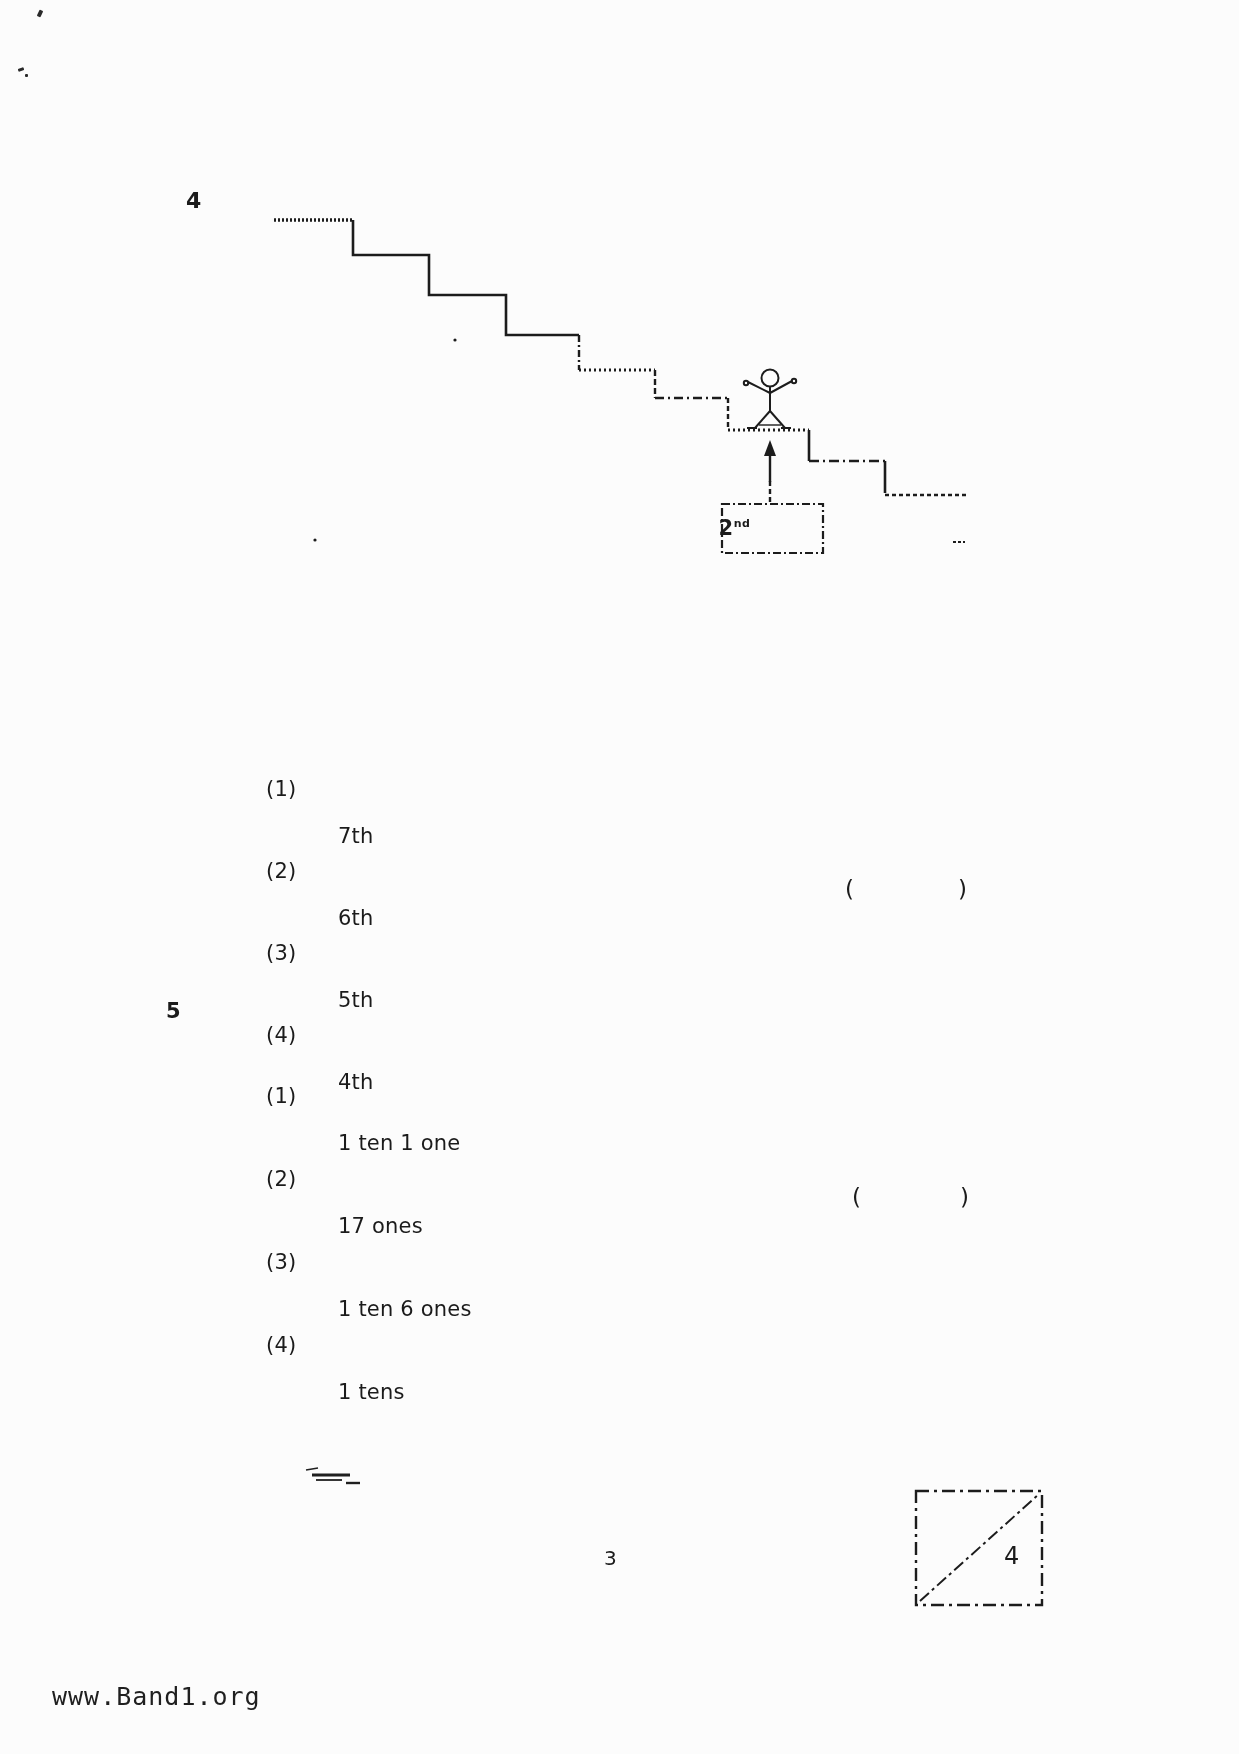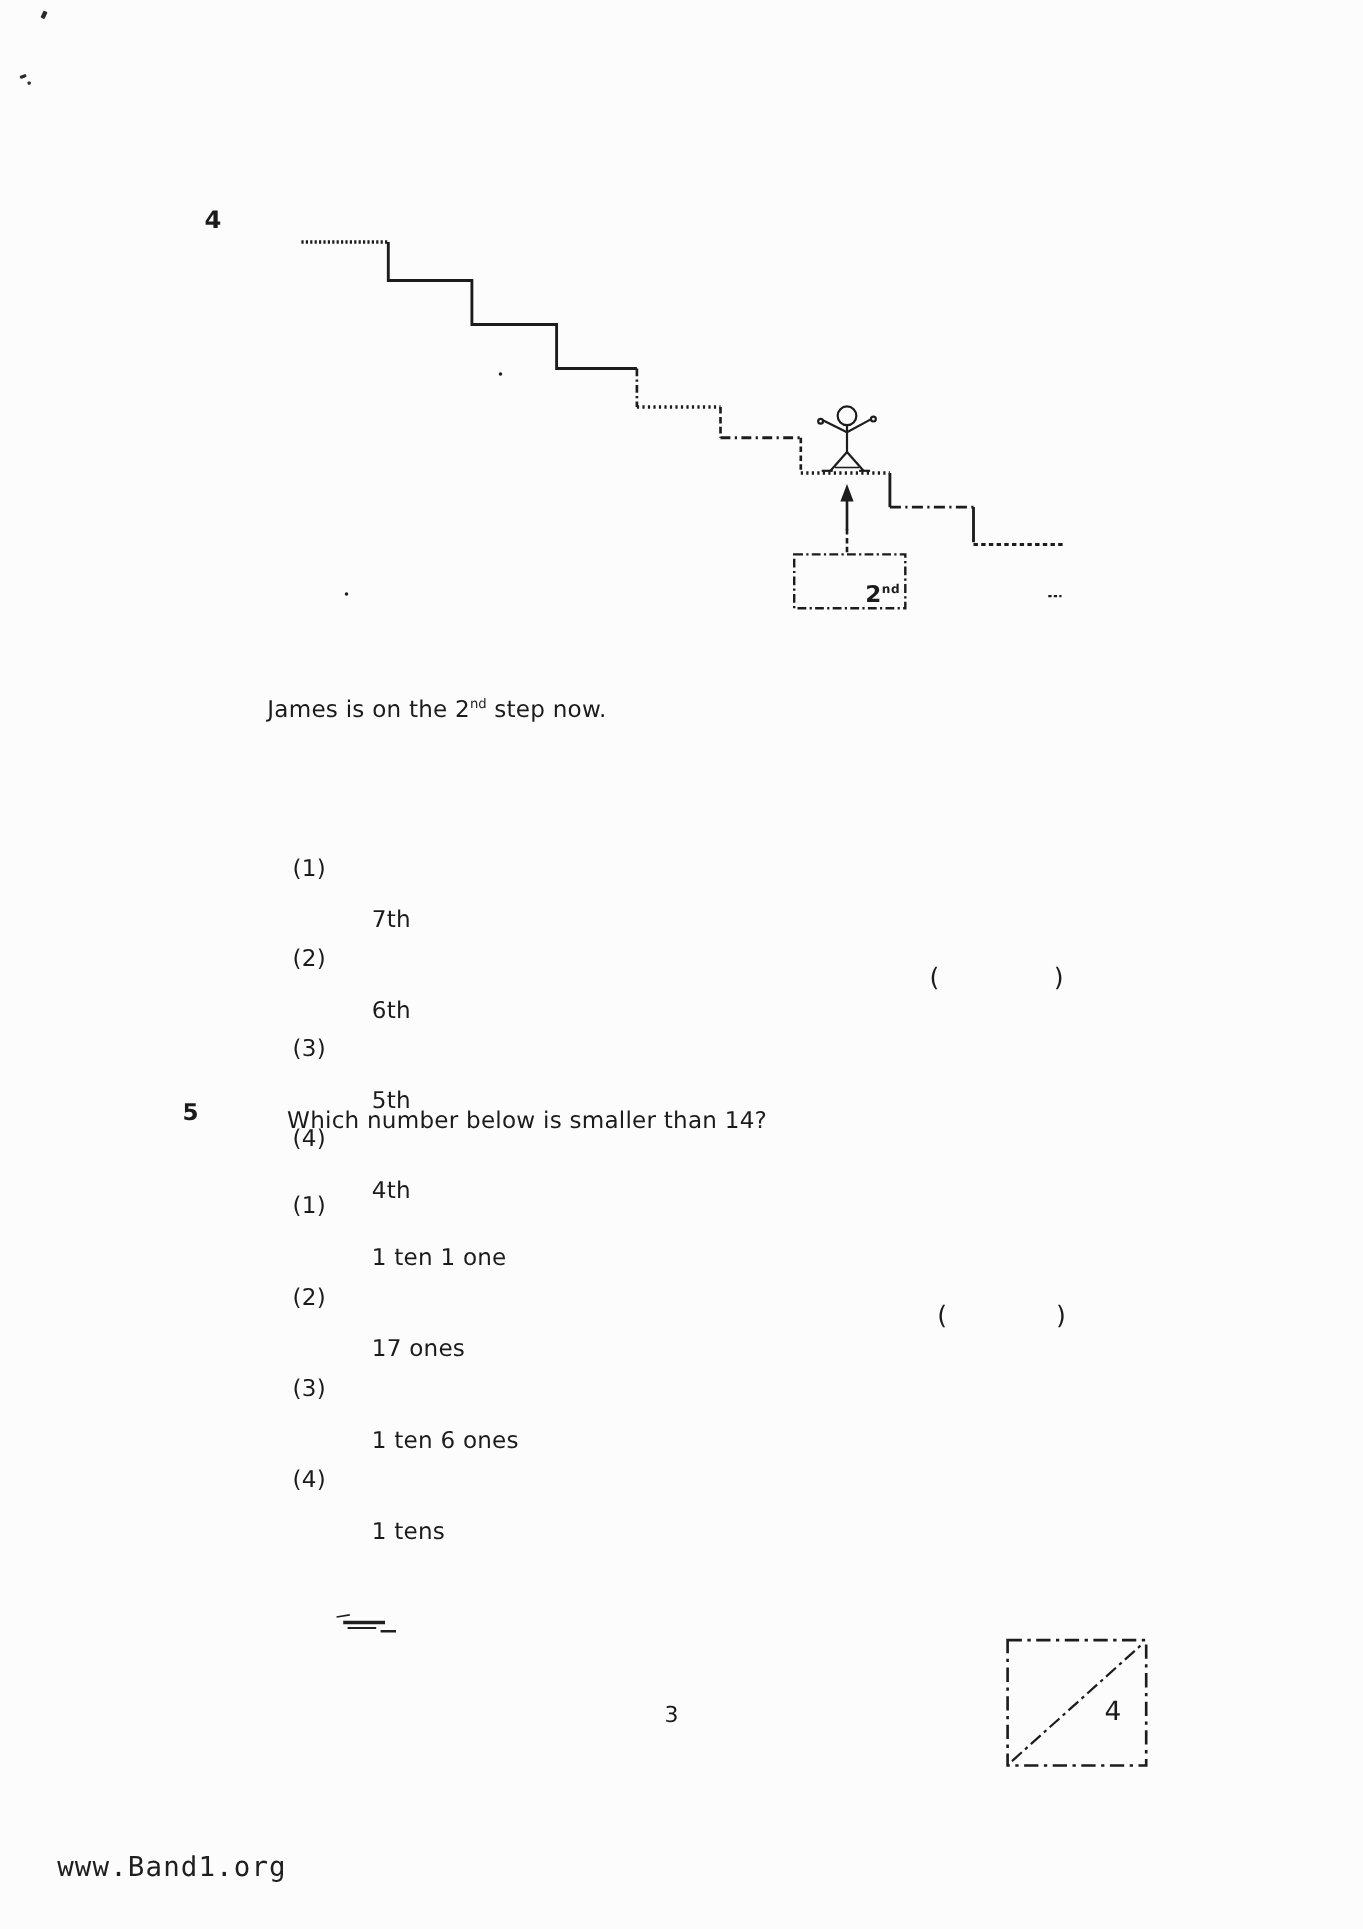--- a/index.html
+++ b/index.html
@@ -95,28 +95,25 @@
 
     <g stroke="#1c1c1c" fill="#1c1c1c">
       <path d="M530 312 V290" fill="none" stroke-width="2.4" stroke-dasharray="5 3"></path>
       <path d="M530 292 V263" fill="none" stroke-width="2.4"></path>
       <polygon points="524,266 536,266 530,250" stroke="none"></polygon>
     </g>
 
     <rect x="482" y="314" width="101" height="49" fill="none" stroke="#1c1c1c" stroke-width="2.2" stroke-dasharray="8 3 2 3"></rect>
   </svg>
 
-  <div class="abs steplabel" style="left:752px;top:516px;width:101px;margin-top:12px;">
+  <div class="abs steplabel" style="left:684px;top:516px;width:101px;">
     <span>2</span><span class="sup">nd</span>
   </div>
 
   <div class="abs qtext" style="left:243px;top:622px;">
-    <div>
-      <span>James is on the 2</span><span class="sup">nd</span><span> step now.</span>
-    </div>
   </div>
 
   <div class="abs" style="left:266px;top:772px;">
     <div class="opt-row">
       <span class="opt-num">(1)</span>
       <span class="opt-label">7th</span>
     </div>
     <div class="opt-row">
       <span class="opt-num">(2)</span>
       <span class="opt-label">6th</span>
@@ -131,23 +128,20 @@
     </div>
   </div>
 
   <div class="abs bracket" style="left:845px;top:878px;">(</div>
   <div class="abs bracket" style="left:958px;top:878px;">)</div>
 
   <div class="abs" style="left:166px;top:999px;">
     <span class="qnum" style="font-size:21px;">5</span>
   </div>
 
-  <div class="abs qtext" style="left:261px;top:1000px;">
-    <span>Which number below is smaller than 14?</span>
-  </div>
 
   <div class="abs" style="left:266px;top:1078px;">
     <div class="opt-row" style="line-height:36px;">
       <span class="opt-num">(1)</span>
       <span class="opt-label">1 ten 1 one</span>
     </div>
     <div class="opt-row" style="line-height:36px;">
       <span class="opt-num">(2)</span>
       <span class="opt-label">17 ones</span>
     </div>

